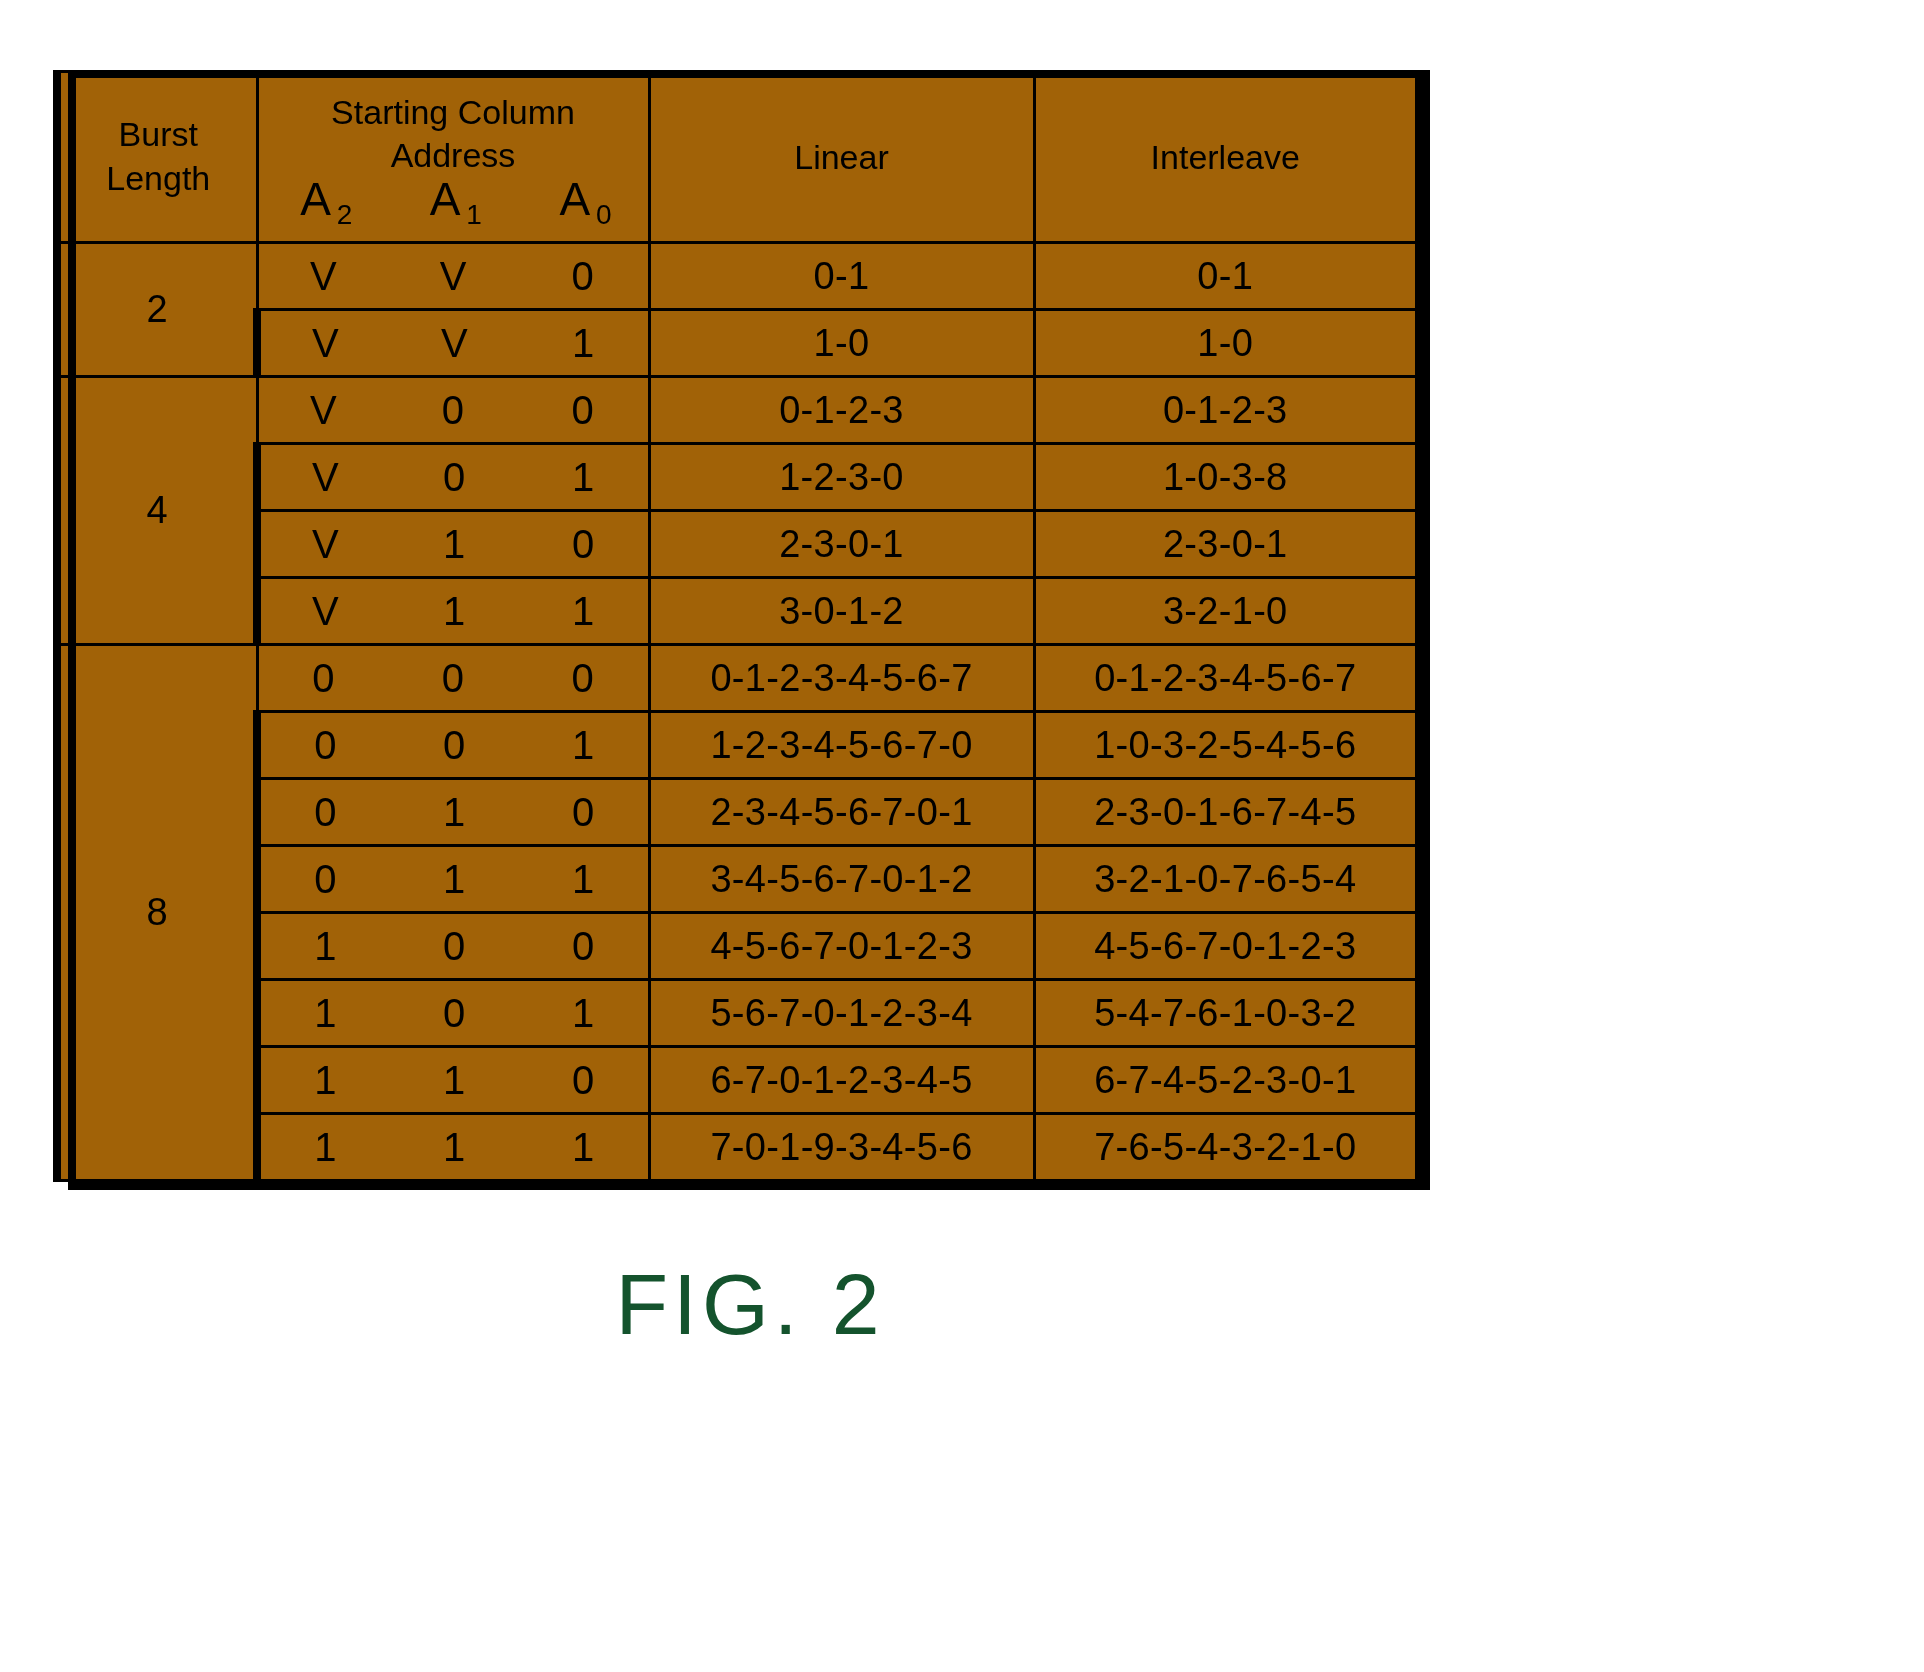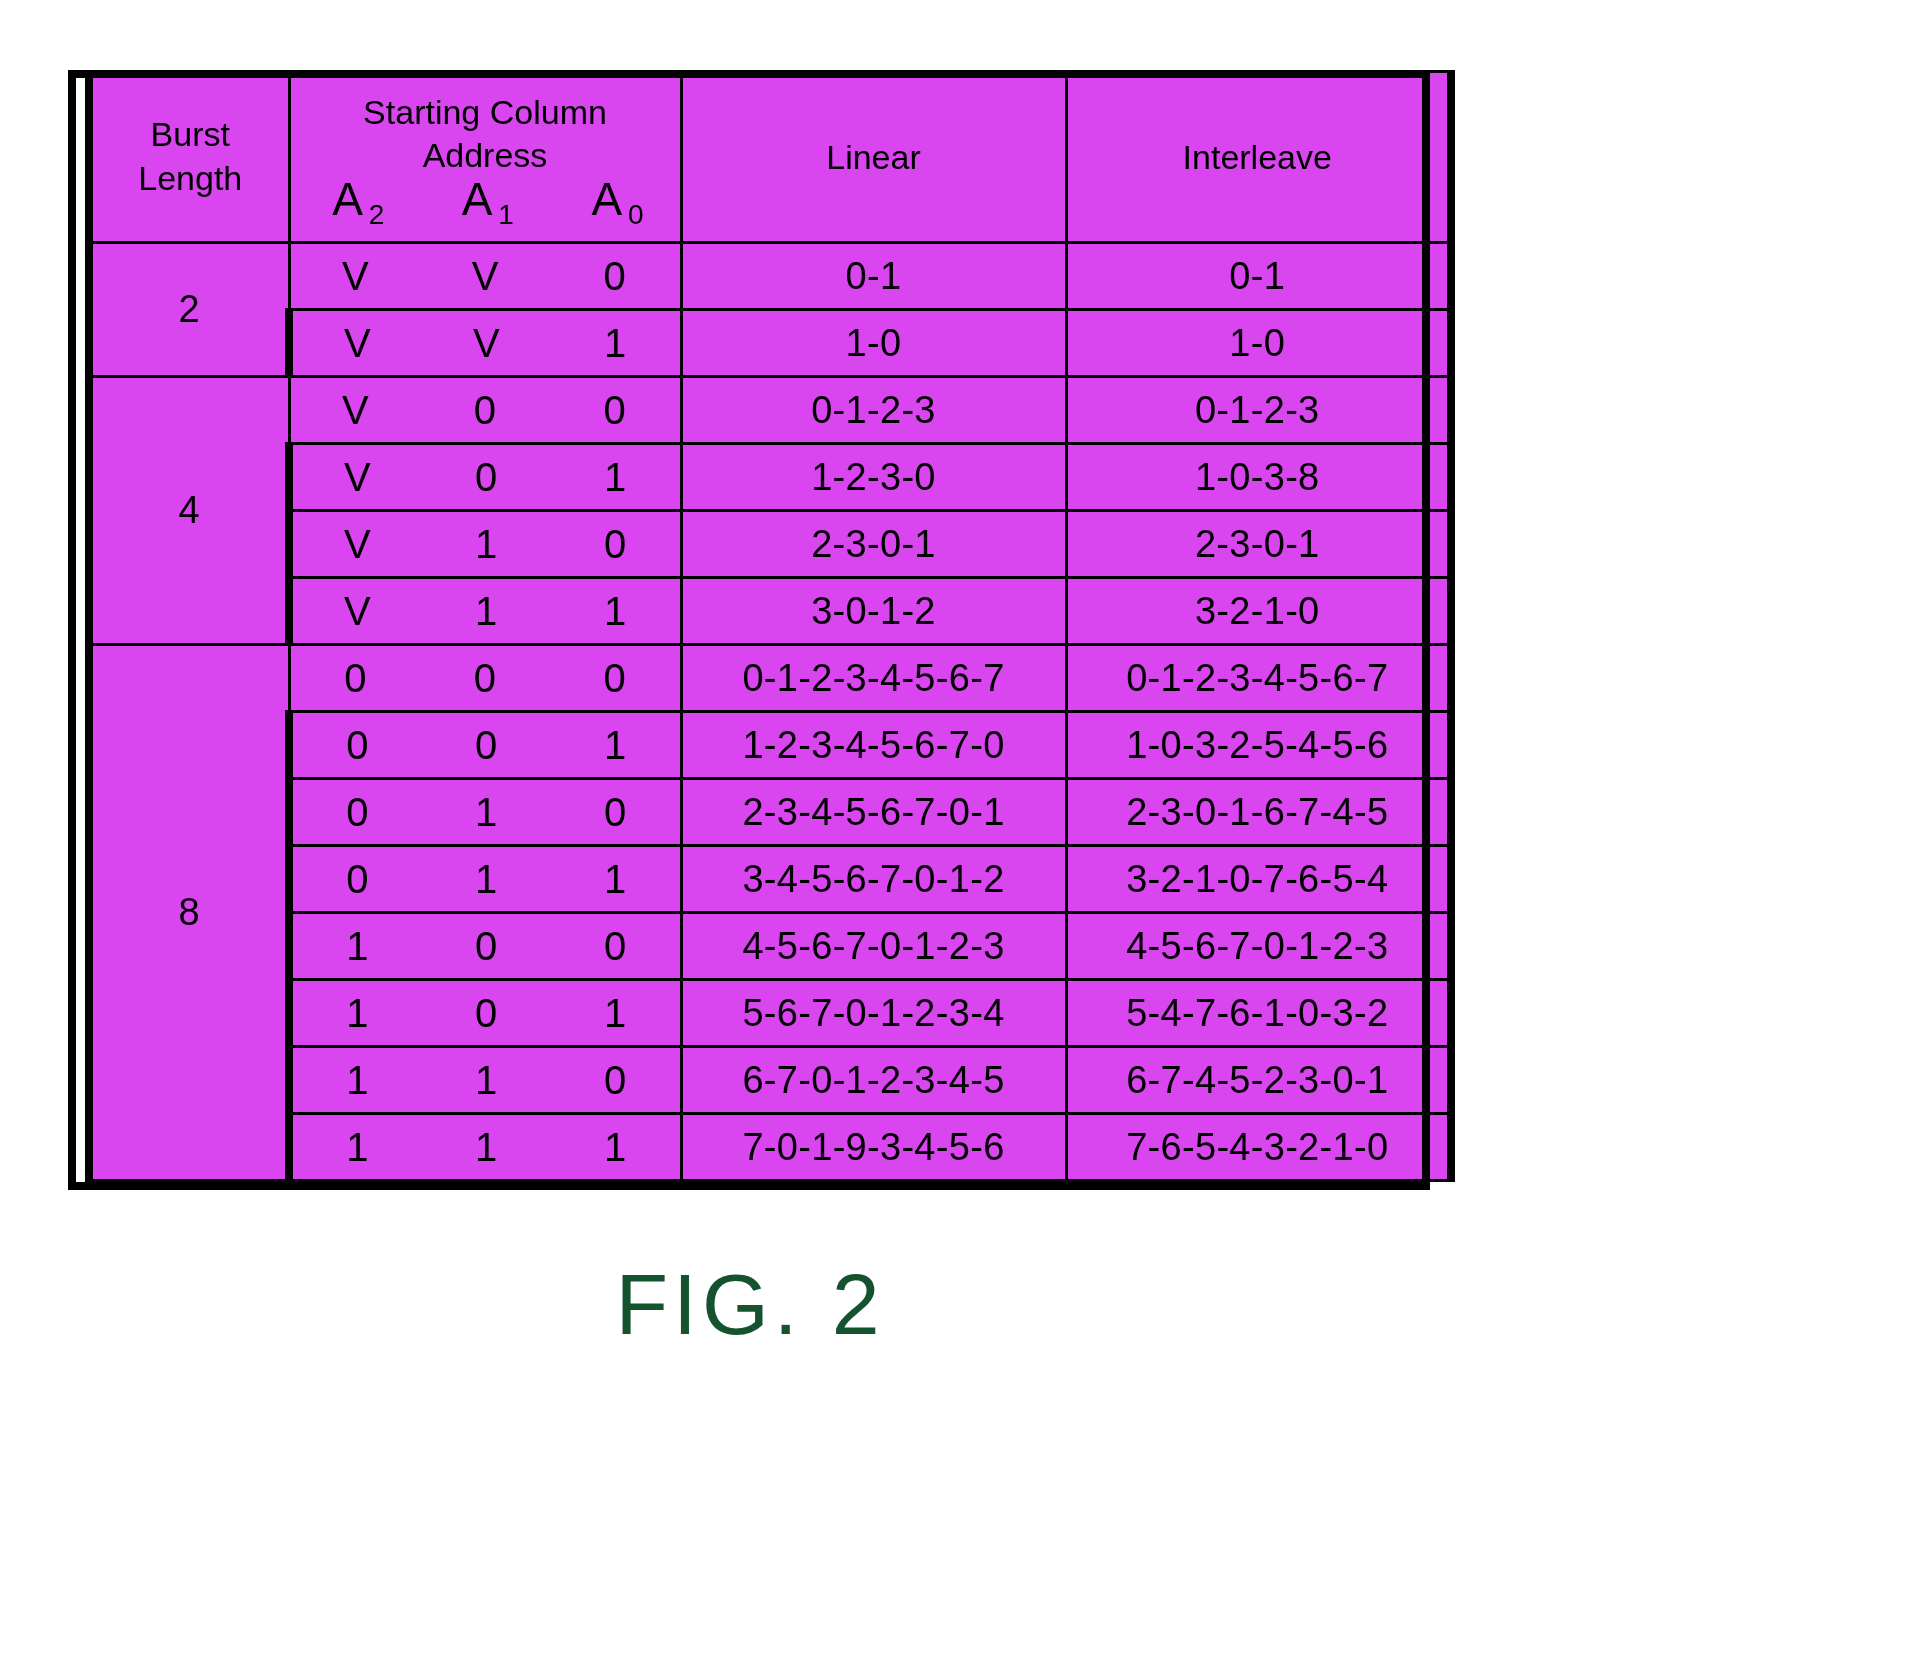--- a/index.html
+++ b/index.html
@@ -19,26 +19,26 @@
   #page {
     position: absolute;
     left: 0; top: 0;
     width: 1924px;
     height: 1672px;
   }
 
   
   #burst-table {
     position: absolute;
-    left: 85px;
+    left: 53px;
     top: 70px;
     width: 1362px;
     border-collapse: collapse;
     table-layout: fixed;
-    background: #d946ef;
+    background: #a16207;
     padding-left: 25px;
   }
 
   #burst-table td, #burst-table th {
     border: 3px solid #000;
     padding: 0;
     text-align: center;
     vertical-align: middle;
     font-weight: normal;
     color: #000;

